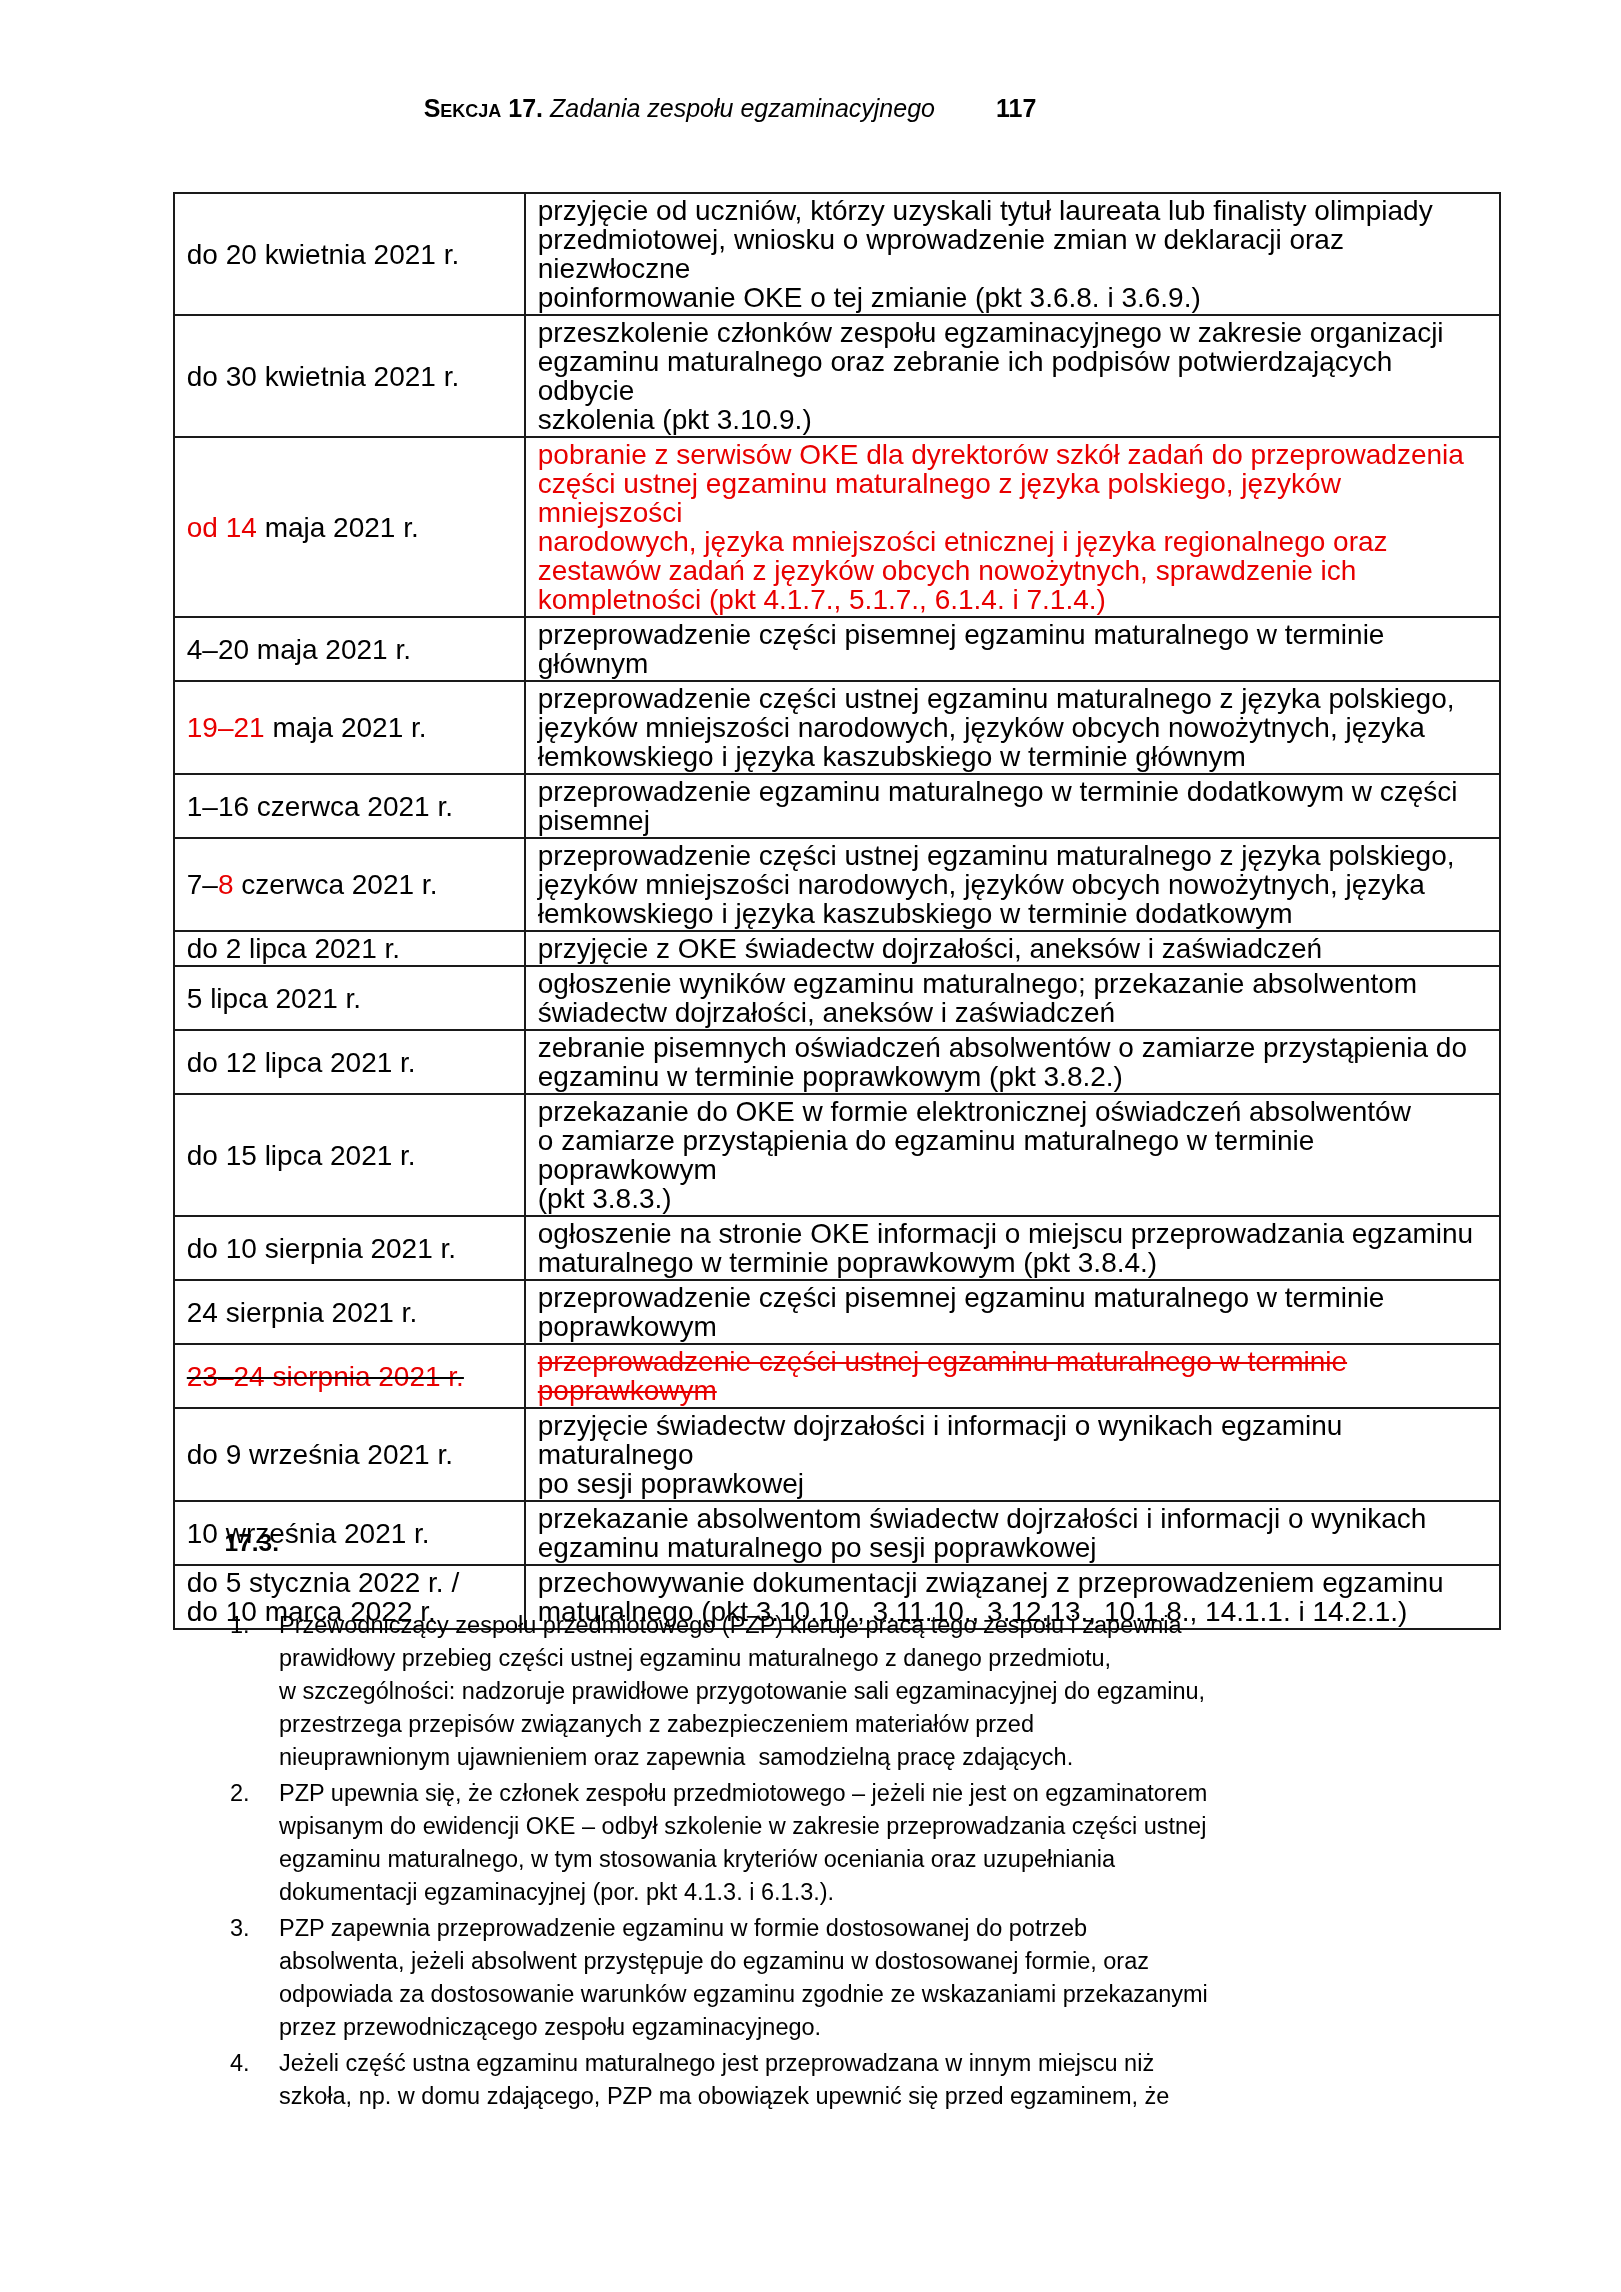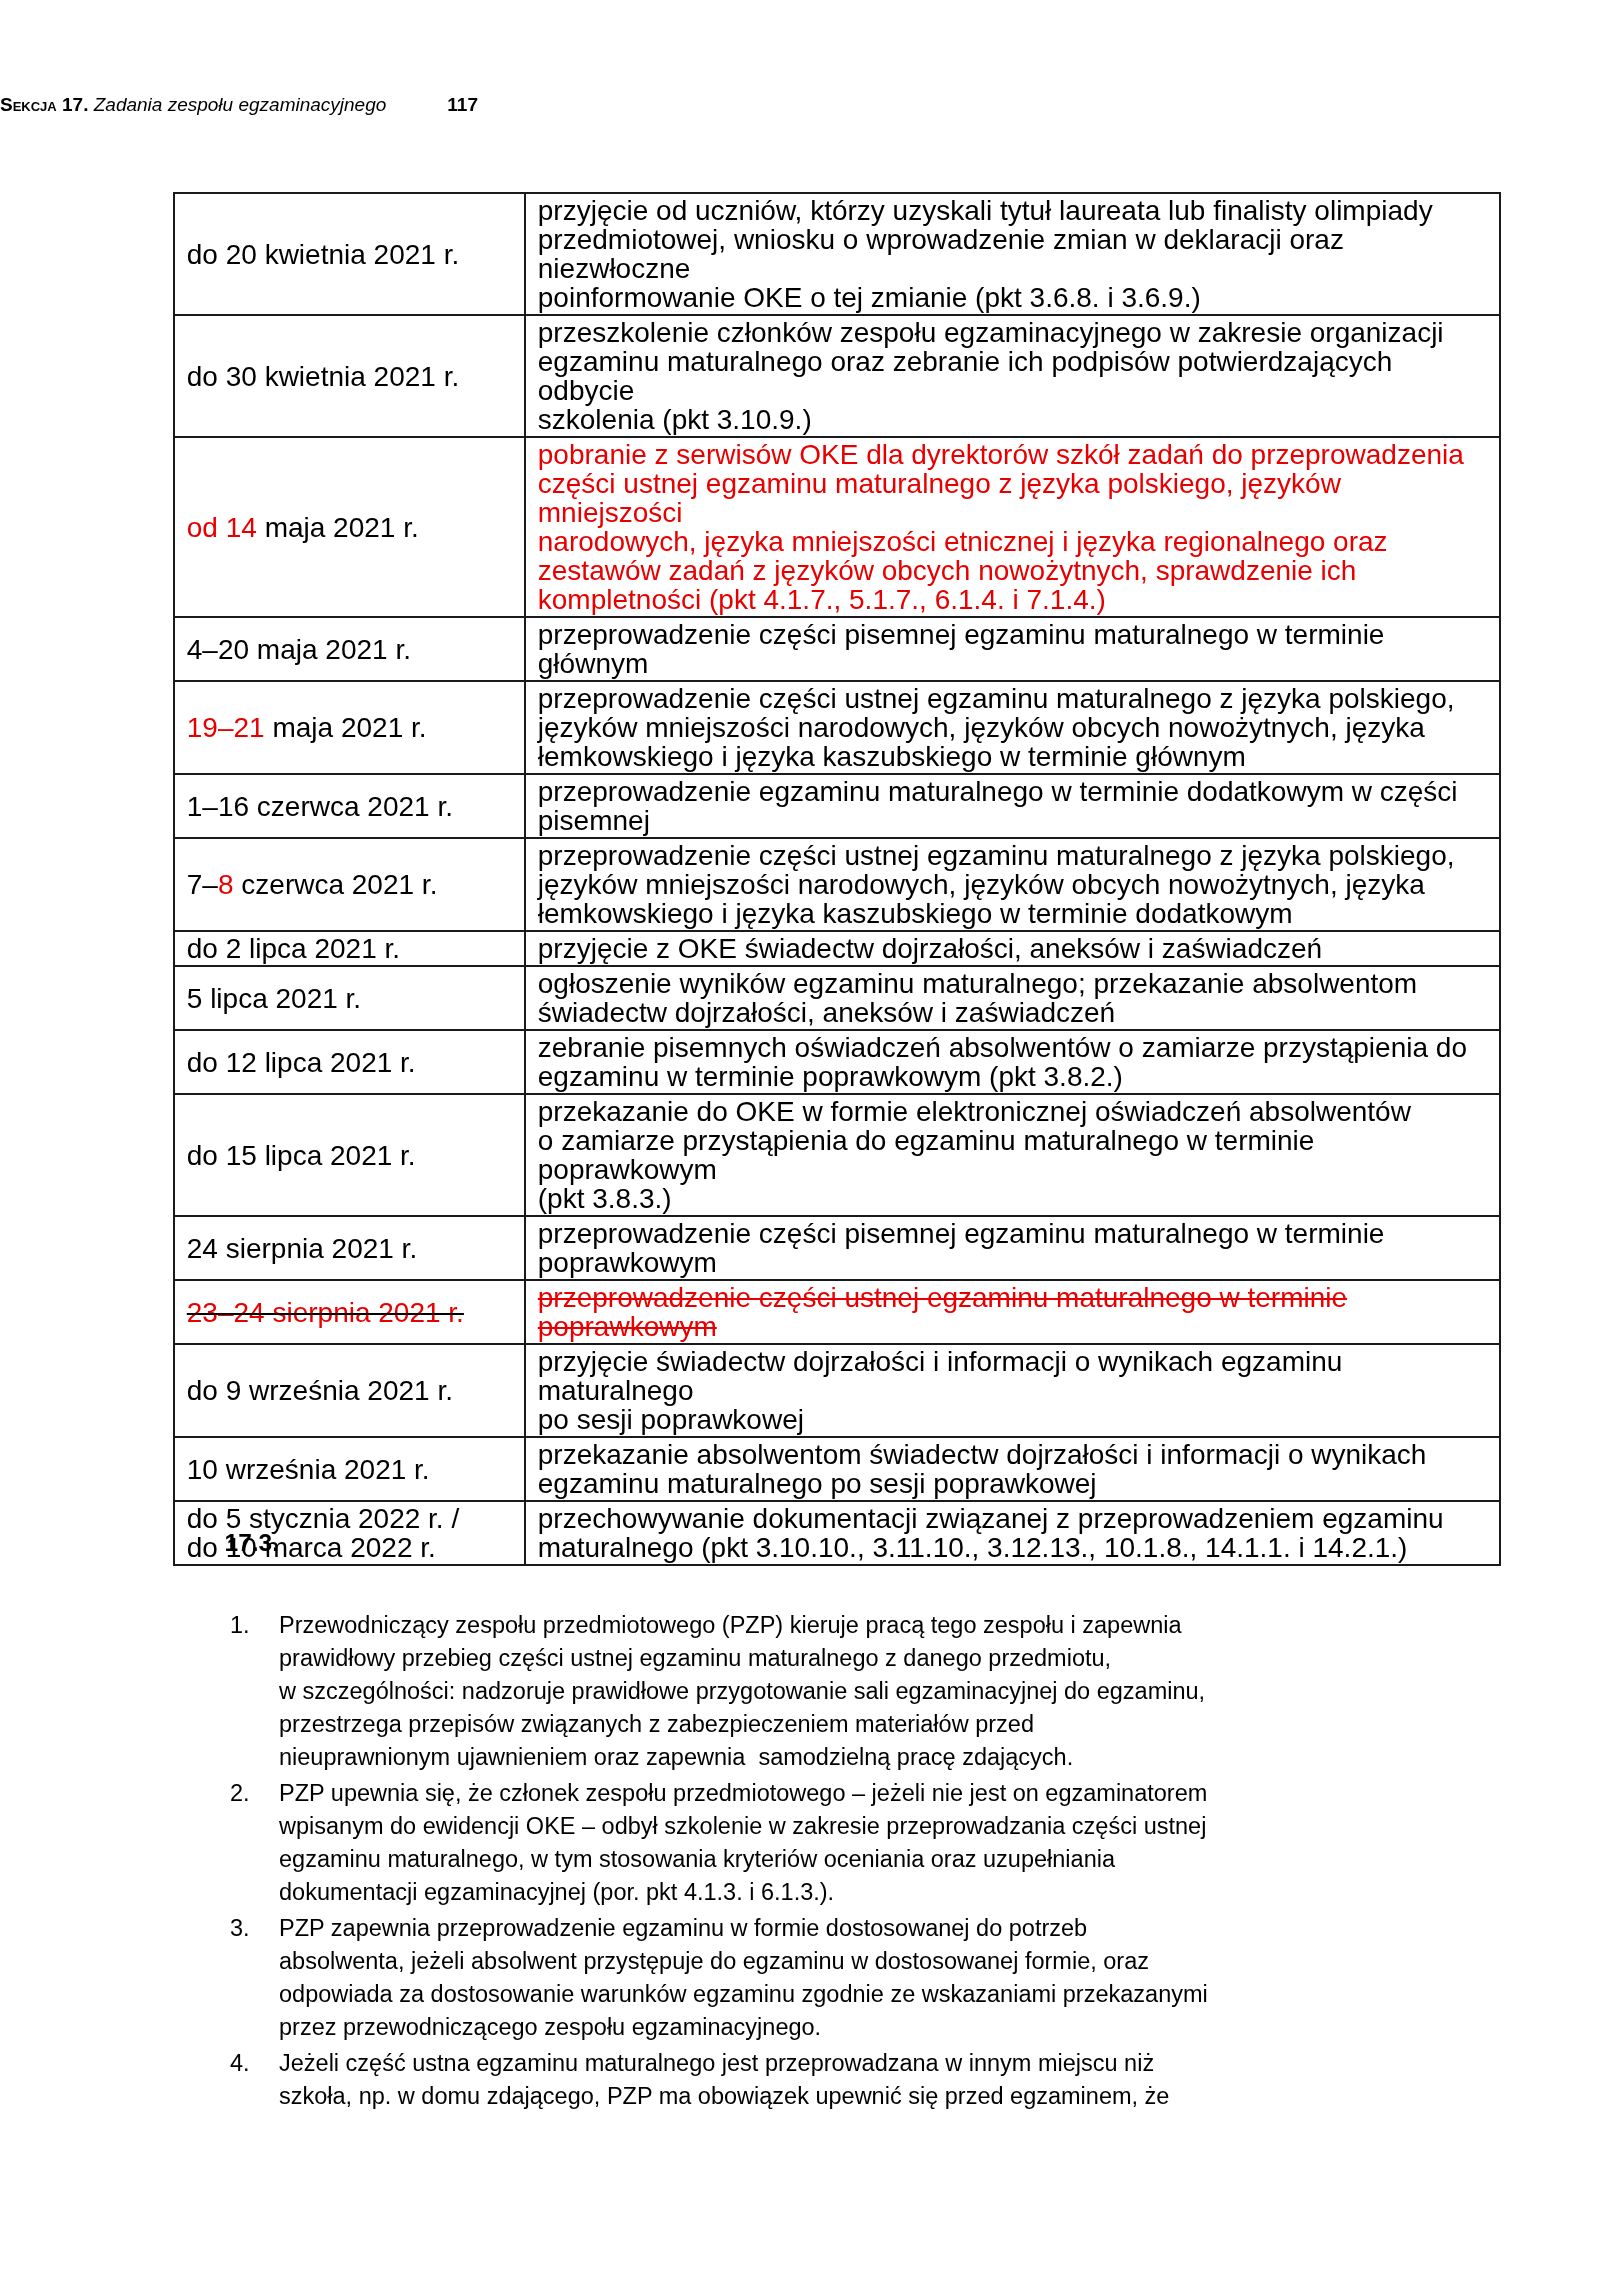--- a/index.html
+++ b/index.html
@@ -10,23 +10,23 @@
     font-family: "Liberation Sans", sans-serif;
     position: relative;
     overflow: hidden;
   }
   .page { position: absolute; inset: 0; }
 
   
   .header {
     position: absolute;
     top: 94px; left: 0; right: 161px;
-    display: flex; justify-content: flex-start; align-items: baseline;
+    display: flex; justify-content: center; align-items: baseline;
     gap: 61px;
-    font-size: 19px;
+    font-size: 25px;
   }
   .header-title { white-space: nowrap; }
   .bold { font-weight: bold; }
   .italic { font-style: italic; }
   .sc { font-variant: small-caps; }
   .pagenum { font-weight: bold; }
 
   
   table.schedule {
     position: absolute;
@@ -144,20 +144,25 @@
           <td class="task-cell">zebranie pisemnych oświadczeń absolwentów o zamiarze przystąpienia do
 egzaminu w terminie poprawkowym (pkt 3.8.2.)</td>
         </tr>
         <tr>
           <td class="date-cell"><span>do 15 lipca 2021 r.</span></td>
           <td class="task-cell">przekazanie do OKE w formie elektronicznej oświadczeń absolwentów
 o zamiarze przystąpienia do egzaminu maturalnego w terminie poprawkowym
 (pkt 3.8.3.)</td>
         </tr>
         <tr>
+          <td class="date-cell"><span>do 10 sierpnia 2021 r.</span></td>
+          <td class="task-cell">ogłoszenie na stronie OKE informacji o miejscu przeprowadzania egzaminu
+maturalnego w terminie poprawkowym (pkt 3.8.4.)</td>
+        </tr>
+        <tr>
           <td class="date-cell"><span>24 sierpnia 2021 r.</span></td>
           <td class="task-cell">przeprowadzenie części pisemnej egzaminu maturalnego w terminie
 poprawkowym</td>
         </tr>
         <tr>
           <td class="date-cell strike"><span class="red">23–24 sierpnia 2021 r.</span></td>
           <td class="task-cell red strike">przeprowadzenie części ustnej egzaminu maturalnego w terminie
 poprawkowym</td>
         </tr>
         <tr>

